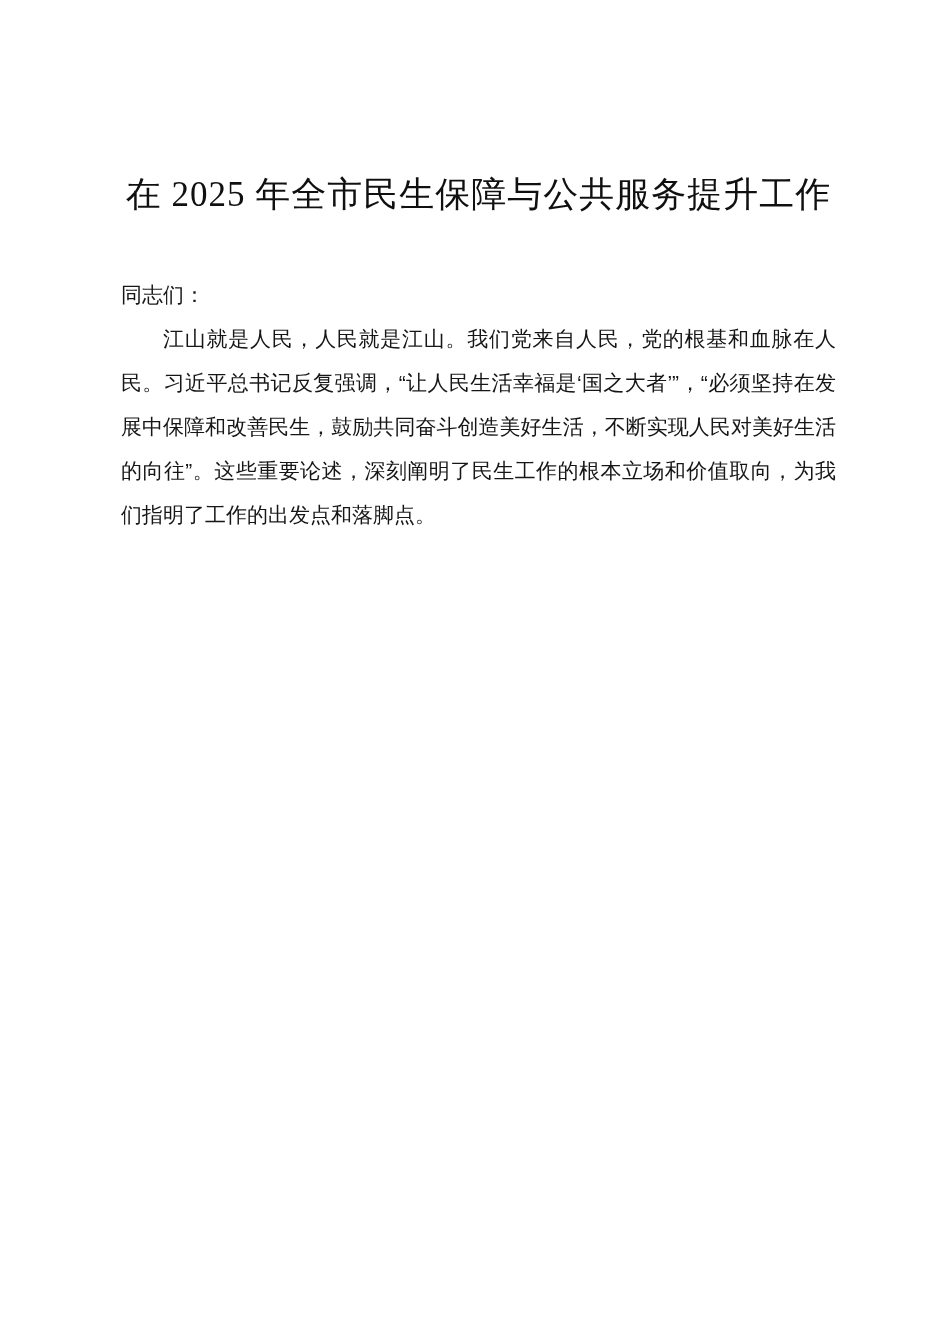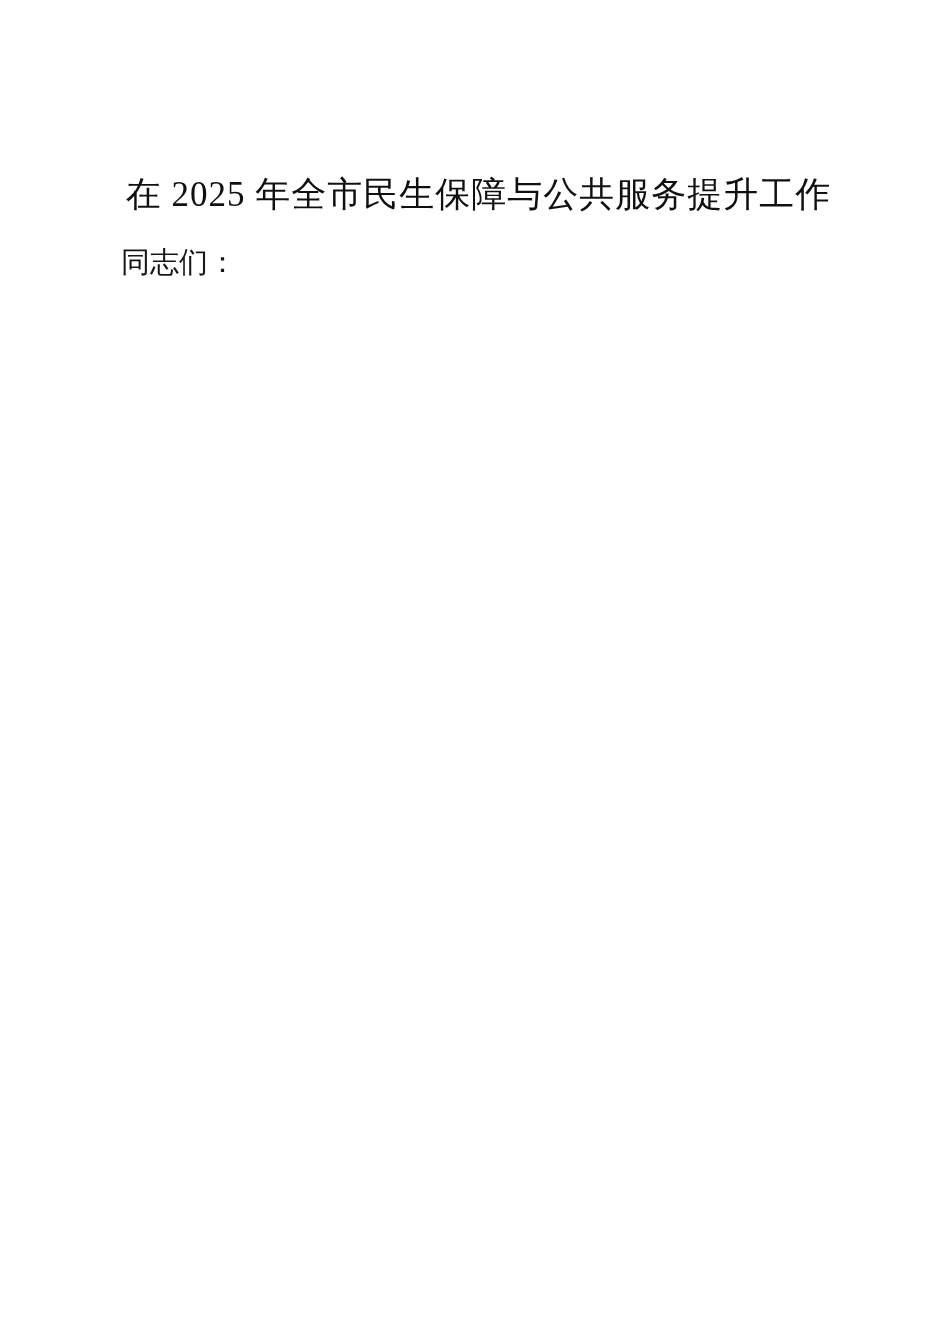--- a/index.html
+++ b/index.html
@@ -27,22 +27,22 @@
     font-weight: 400;
     font-size: 35px;
     line-height: 54px;
     color: #101010;
     letter-spacing: 1px;
   }
   .doc-title .title-line {
     display: block;
   }
   .body-text {
-    margin-top: 18px;
-    font-size: 29px;
+    margin-top: 51px;
+    font-size: 21px;
     line-height: 44px;
     text-align: justify;
     text-align-last: left;
     line-break: strict;
     color: #161616;
   }
   .body-text p {
     margin: 0;
     padding: 0;
   }
@@ -81,20 +81,21 @@
 
 <div class="page">
   <div class="content">
 
     <h1 class="doc-title">
       <span class="title-line">在 2025 年全市民生保障与公共服务提升工作</span>
     </h1>
 
     <div class="body-text">
       <p class="salutation">同志们：</p>
+      <p class="indent">江山就是人民，人民就是江山。我们党来自人民，党的根基和血脉在人民。习近平总书记反复强调，“让人民生活幸福是‘国之大者’”，“必须坚持在发展中保障和改善民生，鼓励共同奋斗创造美好生活，不断实现人民对美好生活的向往”。这些重要论述，深刻阐明了民生工作的根本立场和价值取向，为我们指明了工作的出发点和落脚点。</p>
     </div>
 
   </div>
 
   <div class="page-footer">
     <span class="dash">—</span><span class="page-num">1</span><span class="dash">—</span>
   </div>
 </div>
 
 </body></html>

